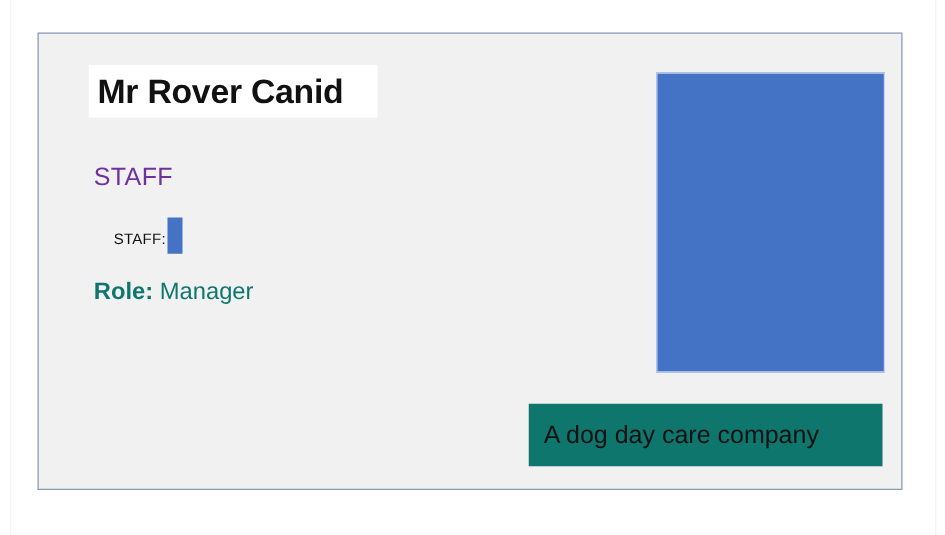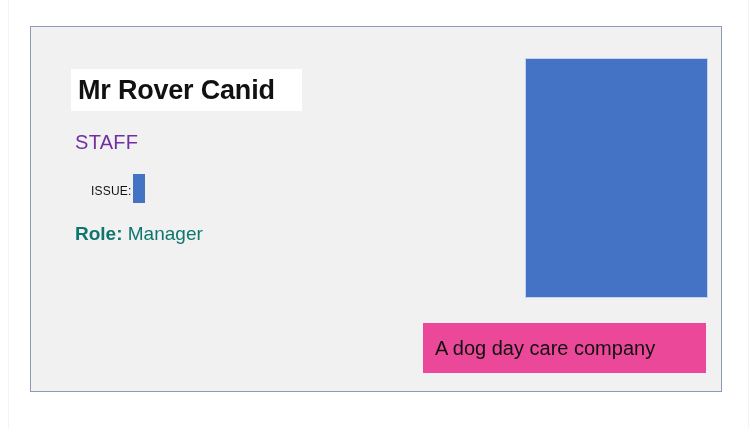--- a/index.html
+++ b/index.html
@@ -43,21 +43,20 @@
     position: absolute;
     left: 40px;          
     top: 25px;           
     width: 231px;
     height: 42px;
     background: #ffffff;
     display: flex;
     align-items: center;
     box-sizing: border-box;
     padding-left: 7px;
-    margin-top: 17px;
   }
   .name-text {
     font-size: 27px;
     font-weight: bold;
     color: #111111;
     letter-spacing: -0.2px;
     white-space: nowrap;
   }
 
   
@@ -124,21 +123,21 @@
     box-sizing: border-box;
   }
 
   
   .tagline-box {
     position: absolute;
     left: 392px;         
     top: 296px;          
     width: 283px;
     height: 50px;
-    background: #ec4899;
+    background: #0f766e;
     display: flex;
     align-items: center;
     box-sizing: border-box;
     padding-left: 12px;
   }
   .tagline-text {
     font-size: 20px;
     color: #111111;
     white-space: nowrap;
   }
@@ -151,21 +150,21 @@
 
 <div class="id-card">
 
   <div class="name-banner">
     <span class="name-text">Mr Rover Canid</span>
   </div>
 
   <div class="staff-tag">STAFF</div>
 
   <div class="number-row">
-    <span class="issue-label">ISSUE:</span>
+    <span class="issue-label">STAFF:</span>
     <span class="issue-box"></span>
   </div>
 
   <div class="role-row">
     <span class="role-label">Role:</span><span>&nbsp;</span><span class="role-value">Manager</span>
   </div>
 
   <div class="photo-placeholder"></div>
 
   <div class="tagline-box">

